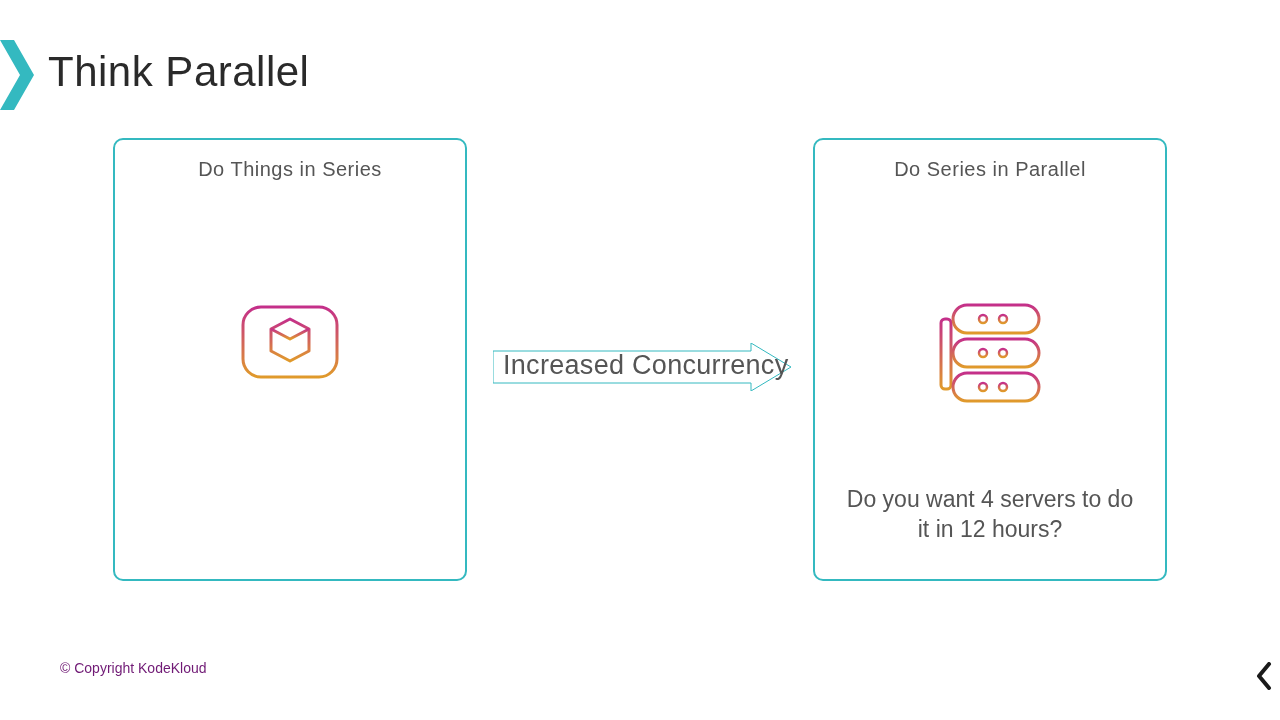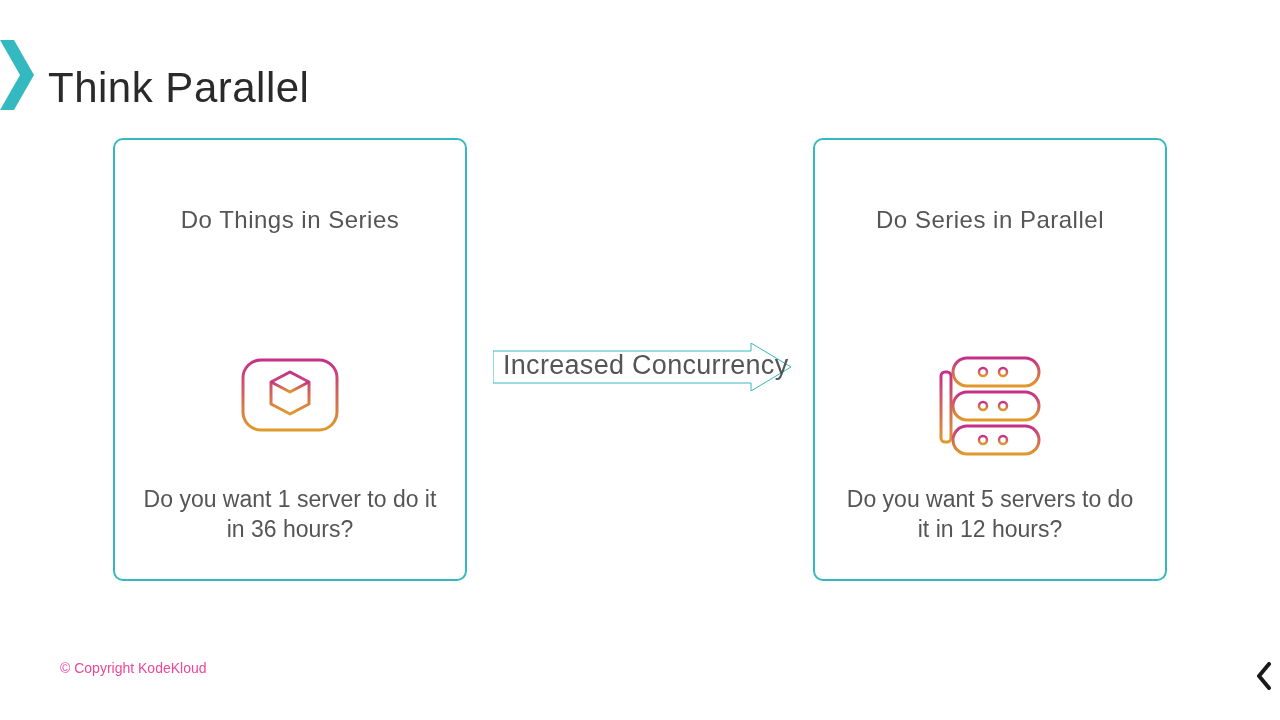--- a/index.html
+++ b/index.html
@@ -19,44 +19,42 @@
     height: 70px;
   }
   .page-title {
     position: absolute;
     left: 48px;
     top: 48px;
     font-size: 42px;
     font-weight: 400;
     color: #2a2a2a;
     letter-spacing: 0.5px;
-    margin-top: 16px;
   }
 
   .card {
     position: absolute;
     width: 354px;
     height: 443px;
     border: 2px solid #34b9c0;
     border-radius: 10px;
     padding: 18px 18px 24px;
     display: flex;
     flex-direction: column;
     align-items: center;
     text-align: center;
   }
   .card-left { left: 113px; top: 138px; }
   .card-right { left: 813px; top: 138px; }
 
   .card-title {
-    font-size: 24px;
+    font-size: 20px;
     color: #555;
     font-weight: 400;
     letter-spacing: 0.5px;
-    margin-top: 48px;
   }
   .card-icon {
     margin-top: 120px;
   }
   .card-question {
     margin-top: auto;
     font-size: 23px;
     color: #555;
     font-weight: 400;
     line-height: 1.3;
@@ -78,21 +76,21 @@
     color: #555;
     font-weight: 400;
     letter-spacing: 0.3px;
   }
 
   .copyright {
     position: absolute;
     left: 60px;
     bottom: 44px;
     font-size: 14px;
-    color: #ec4899;
+    color: #701a75;
   }
 
   .nav-back {
     position: absolute;
     right: 6px;
     bottom: 30px;
     width: 20px;
     height: 28px;
     cursor: pointer;
   }
@@ -120,21 +118,20 @@
       <rect x="8" y="6" width="94" height="70" rx="18" ry="18" fill="none" stroke="url(#gradL)" stroke-width="3"></rect>
 
       <line x1="55" y1="76" x2="55" y2="90" stroke="url(#gradL)" stroke-width="3"></line>
       <line x1="35" y1="92" x2="75" y2="92" stroke="url(#gradL)" stroke-width="3"></line>
 
       <polygon points="55,18 74,28 74,50 55,60 36,50 36,28" fill="none" stroke="url(#gradL)" stroke-width="3" stroke-linejoin="round"></polygon>
       <polyline points="36,28 55,38 74,28" fill="none" stroke="url(#gradL)" stroke-width="3" stroke-linejoin="round"></polyline>
       <line x1="55" y1="38" x2="55" y2="60" stroke="url(#gradL)" stroke-width="3"></line>
     </svg>
   </div>
-  <div class="card-question">Do you want 1 server to do it in 36 hours?</div>
 </div>
 
 <div class="card card-right">
   <div class="card-title">Do Series in Parallel</div>
   <div class="card-icon">
     <svg width="110" height="106" viewBox="0 0 110 106">
       <defs>
         <linearGradient id="gradR" x1="0%" y1="0%" x2="0%" y2="100%">
           <stop offset="0%" stop-color="#c42f8a"></stop>
           <stop offset="100%" stop-color="#e09a2b"></stop>
@@ -148,21 +145,21 @@
       <rect x="18" y="72" width="86" height="28" rx="14" fill="none" stroke="url(#gradR)" stroke-width="3"></rect>
 
       <circle cx="48" cy="18" r="4" fill="none" stroke="url(#gradR)" stroke-width="2.5"></circle>
       <circle cx="68" cy="18" r="4" fill="none" stroke="url(#gradR)" stroke-width="2.5"></circle>
       <circle cx="48" cy="52" r="4" fill="none" stroke="url(#gradR)" stroke-width="2.5"></circle>
       <circle cx="68" cy="52" r="4" fill="none" stroke="url(#gradR)" stroke-width="2.5"></circle>
       <circle cx="48" cy="86" r="4" fill="none" stroke="url(#gradR)" stroke-width="2.5"></circle>
       <circle cx="68" cy="86" r="4" fill="none" stroke="url(#gradR)" stroke-width="2.5"></circle>
     </svg>
   </div>
-  <div class="card-question">Do you want 5 servers to do it in 12 hours?</div>
+  <div class="card-question">Do you want 4 servers to do it in 12 hours?</div>
 </div>
 
 <svg class="concurrency-arrow" viewBox="0 0 298 48">
   <polygon points="0,8 258,8 258,0 298,24 258,48 258,40 0,40" fill="none" stroke="#34b9c0" stroke-width="1"></polygon>
 </svg>
 <div class="concurrency-label">Increased Concurrency</div>
 
 <div class="copyright">© Copyright KodeKloud</div>
 
 <svg class="nav-back" viewBox="0 0 20 28">

